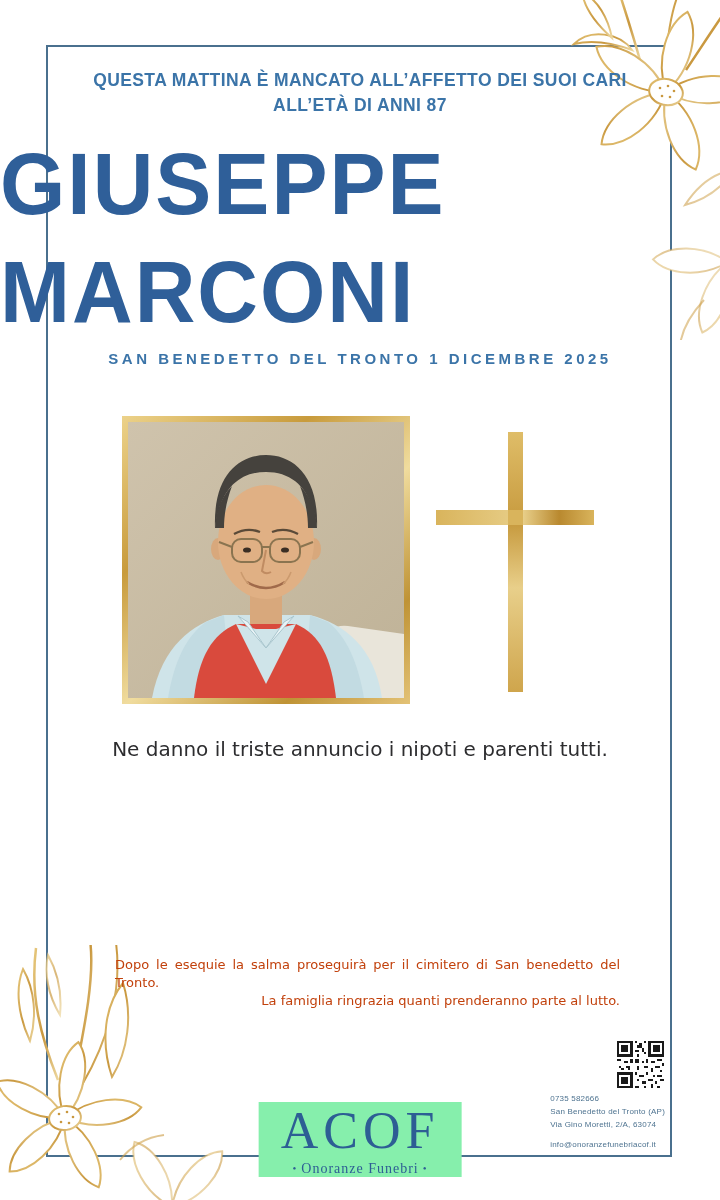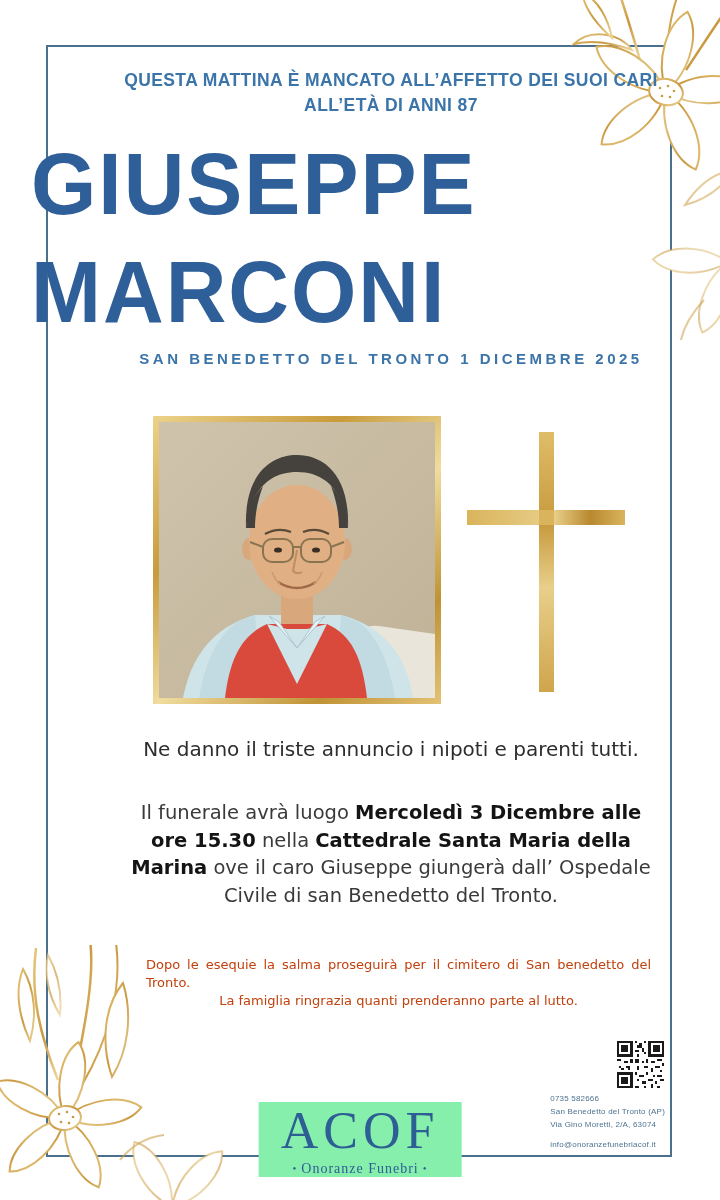--- a/index.html
+++ b/index.html
@@ -8,21 +8,21 @@
             font-family:"Liberation Sans", sans-serif; }
 
   
   .flower-tr { position:absolute; top:0; right:0; z-index:2; pointer-events:none; }
   .flower-bl { position:absolute; top:945px; left:0; z-index:2; pointer-events:none; }
 
   
   .frame { position:absolute; left:46px; top:45px; width:626px; height:1112px;
            border:2px solid #4a708e; z-index:1; }
 
-  .content { position:absolute; inset:0; z-index:3;margin-left:31px; }
+  .content { position:absolute; inset:0; z-index:3; }
 
   .intro { position:absolute; top:68px; left:90px; width:540px; text-align:center;
            color:#3b74a8; font-size:17.5px; font-weight:600; line-height:1.45;
            letter-spacing:0.4px; }
 
   .title-block { position:absolute; top:130px; left:0; width:720px; text-align:left; }
   .title-line { color:#2f5f99; font-size:84px; font-weight:800; letter-spacing:2px;
                 line-height:108px; transform:scaleY(1.04); }
 
   .dateline { position:absolute; top:350px; left:60px; width:600px; text-align:center;
@@ -40,21 +40,21 @@
 
   .funeral { position:absolute; top:799px; left:100px; width:520px; text-align:center;
              font-family:"DejaVu Sans", sans-serif; color:#3a3a3c; font-size:19.5px;
              line-height:1.42; }
   .funeral b { color:#141414; font-weight:700; }
 
   .closing { position:absolute; top:956px; left:115px; width:505px;
              font-family:"DejaVu Sans", sans-serif; color:#c2410c; font-size:13px;
              line-height:1.38; }
   .closing .just { text-align:justify; }
-  .closing .cent { text-align:center; }
+  .closing .cent { text-align:right; }
 
   .qr { position:absolute; left:617px; top:1041px; width:47px; height:47px; }
 
   .contact { position:absolute; right:55px; top:1093px; 
              color:#4e7390; font-size:8px; line-height:1.6; letter-spacing:0.2px; }
   .contact .email { margin-top:8px; }
 
   .brand { position:absolute; left:50%; transform:translateX(-50%); top:1102px;
            z-index:4; background:#86efac; padding:0 22px; text-align:center; }
   .brand-name { font-family:"Liberation Serif", serif; color:#2d5e94; font-size:52px;
@@ -205,21 +205,20 @@
             <stop offset="1" stop-color="#d9b45c"></stop>
         </linearGradient>
       </defs>
       <rect x="72" y="2" width="15" height="260" fill="url(#goldV)"></rect>
       <rect x="0" y="80" width="158" height="15" fill="url(#goldH)"></rect>
       <rect x="72" y="80" width="15" height="15" fill="#d9b45c"></rect>
     </svg>
 
     <p class="announce">Ne danno il triste annuncio i nipoti e parenti tutti.</p>
 
-    <p class="funeral"><span>Il funerale avrà luogo </span><b>Mercoledì 3 Dicembre alle ore 15.30</b><span> nella </span><b>Cattedrale Santa Maria della Marina</b><span> ove il caro Giuseppe giungerà dall’ Ospedale Civile di san Benedetto del Tronto.</span></p>
 
     <div class="closing">
       <p class="just">Dopo le esequie la salma proseguirà per il cimitero di San benedetto del Tronto.</p>
       <p class="cent">La famiglia ringrazia quanti prenderanno parte al lutto.</p>
     </div>
   </div>
 
   <svg class="qr" viewBox="0 0 21 21" shape-rendering="crispEdges">
     <rect width="21" height="21" fill="#ffffff"></rect>
     <g fill="#1a1a1a">

